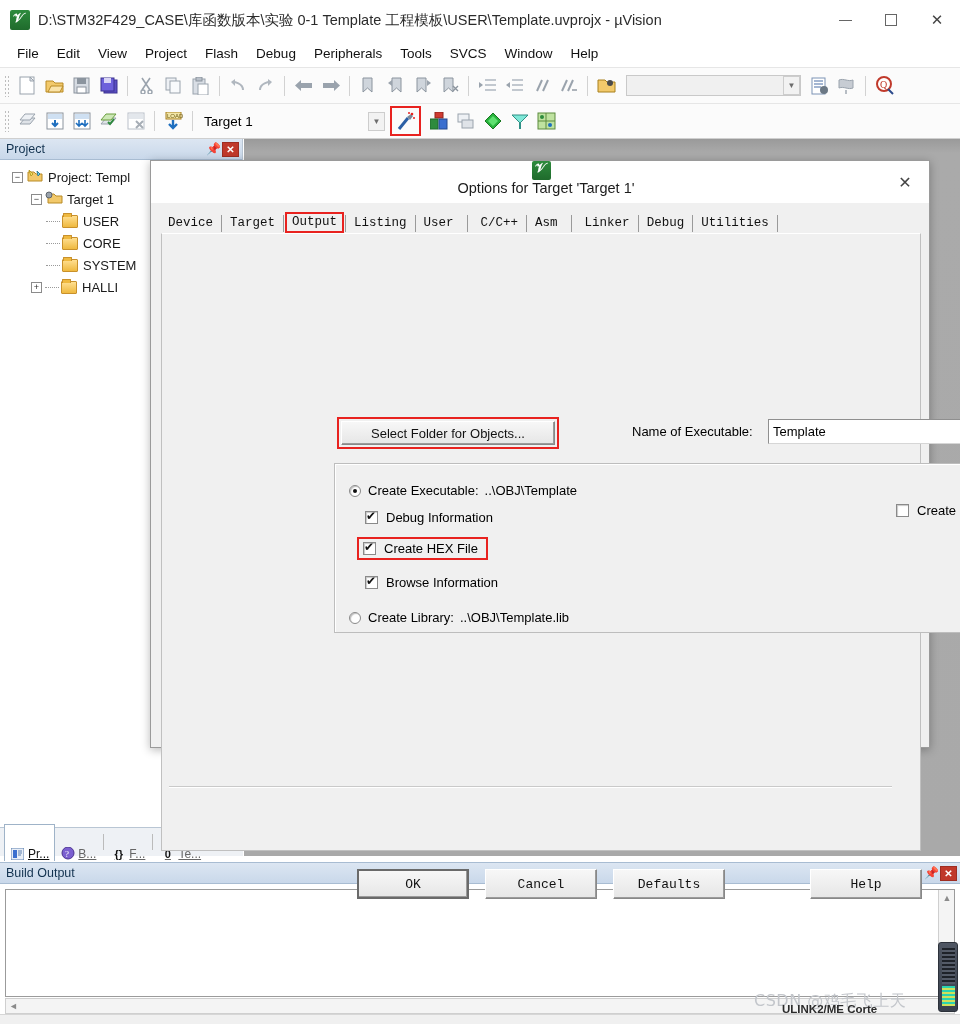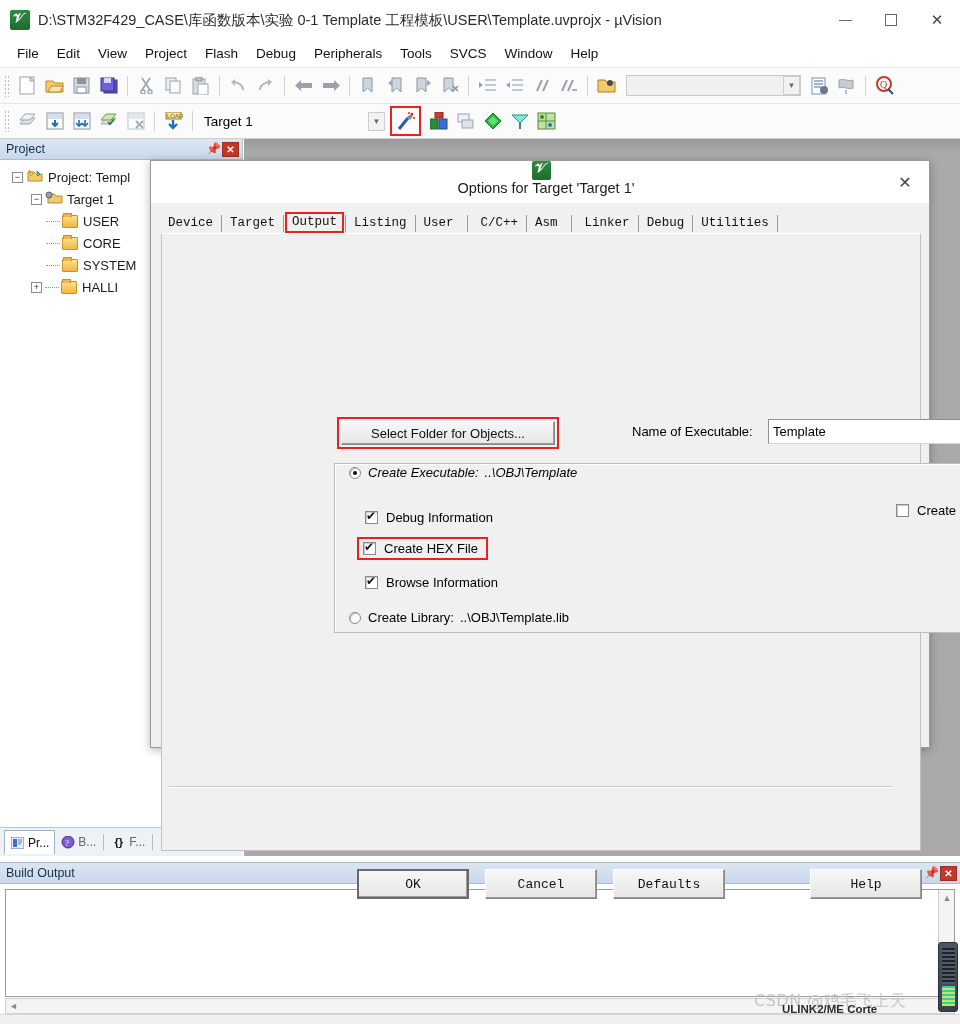--- a/index.html
+++ b/index.html
@@ -69,22 +69,22 @@
   .folder{ width:16px; height:13px; position:relative; margin-right:5px; flex:0 0 auto;
     background:linear-gradient(#ffdf91,#efb93f); border:1px solid #c9912b; border-radius:1px;}
   .folder:before{ content:""; position:absolute; left:0; top:-3px; width:7px; height:3px;
     background:#efb93f; border:1px solid #c9912b; border-bottom:none; border-radius:1px 1px 0 0;}
   .dots{ width:14px; height:1px; border-top:1px dotted #9a9a9a; margin-right:2px; flex:0 0 auto;}
   .tnode .lbl{ color:#1a1a1a; }
 
   .panel-tabs{ position:absolute; left:0; top:827px; width:243px; height:29px;
     background:#eef1f5; border-top:1px solid #b9c6d4; display:flex; align-items:center;
     padding-left:4px;}
-  .ptab{ display:flex; align-items:center; height:24px; padding:0 5px; font-size:12px;
-    color:#666; white-space:nowrap;}
+  .ptab{ display:flex; align-items:flex-end; height:37px; padding:0 5px; font-size:12px;
+    color:#666; white-space:nowrap;text-decoration:underline;}
   .ptab.active{ background:#fff; border:1px solid #9fb3c8; border-bottom:none; color:#111;}
   .ptab .ti{ width:15px; height:14px; margin-right:3px; display:flex; align-items:center;
     justify-content:center; font-size:11px;}
   .ptab-sep{ width:1px; height:16px; background:#bbb; margin:0 2px;}
 
   
   .mdi{ position:absolute; left:244px; top:139px; width:716px; height:717px;
     background:linear-gradient(#9a9a9a 0px,#aaaaaa 14px,#a9a9a9 100%); }
   .mdi-top-strip{ position:absolute; left:244px; top:139px; width:716px; height:9px;
     background:#f0f0f0; }
@@ -633,21 +633,21 @@
 
   <div class="sel-folder-wrap">
     <div class="btn3d sel-folder-btn">Select Folder for Objects...</div>
   </div>
 
   <div class="noe-label">Name of Executable:</div>
   <div class="noe-input">Template</div>
 
   <div class="groupbox"></div>
 
-  <div class="row" style="left:198px; top:304px;font-style:italic;">
+  <div class="row" style="left:198px; top:322px;">
     <span class="radio on"></span>
     <span>Create Executable:</span>
     <span style="width:6px"></span>
     <span>..\OBJ\Template</span>
   </div>
 
   <div class="row" style="left:214px; top:349px;">
     <span class="cbox on"></span>
     <span>Debug Information</span>
   </div>

